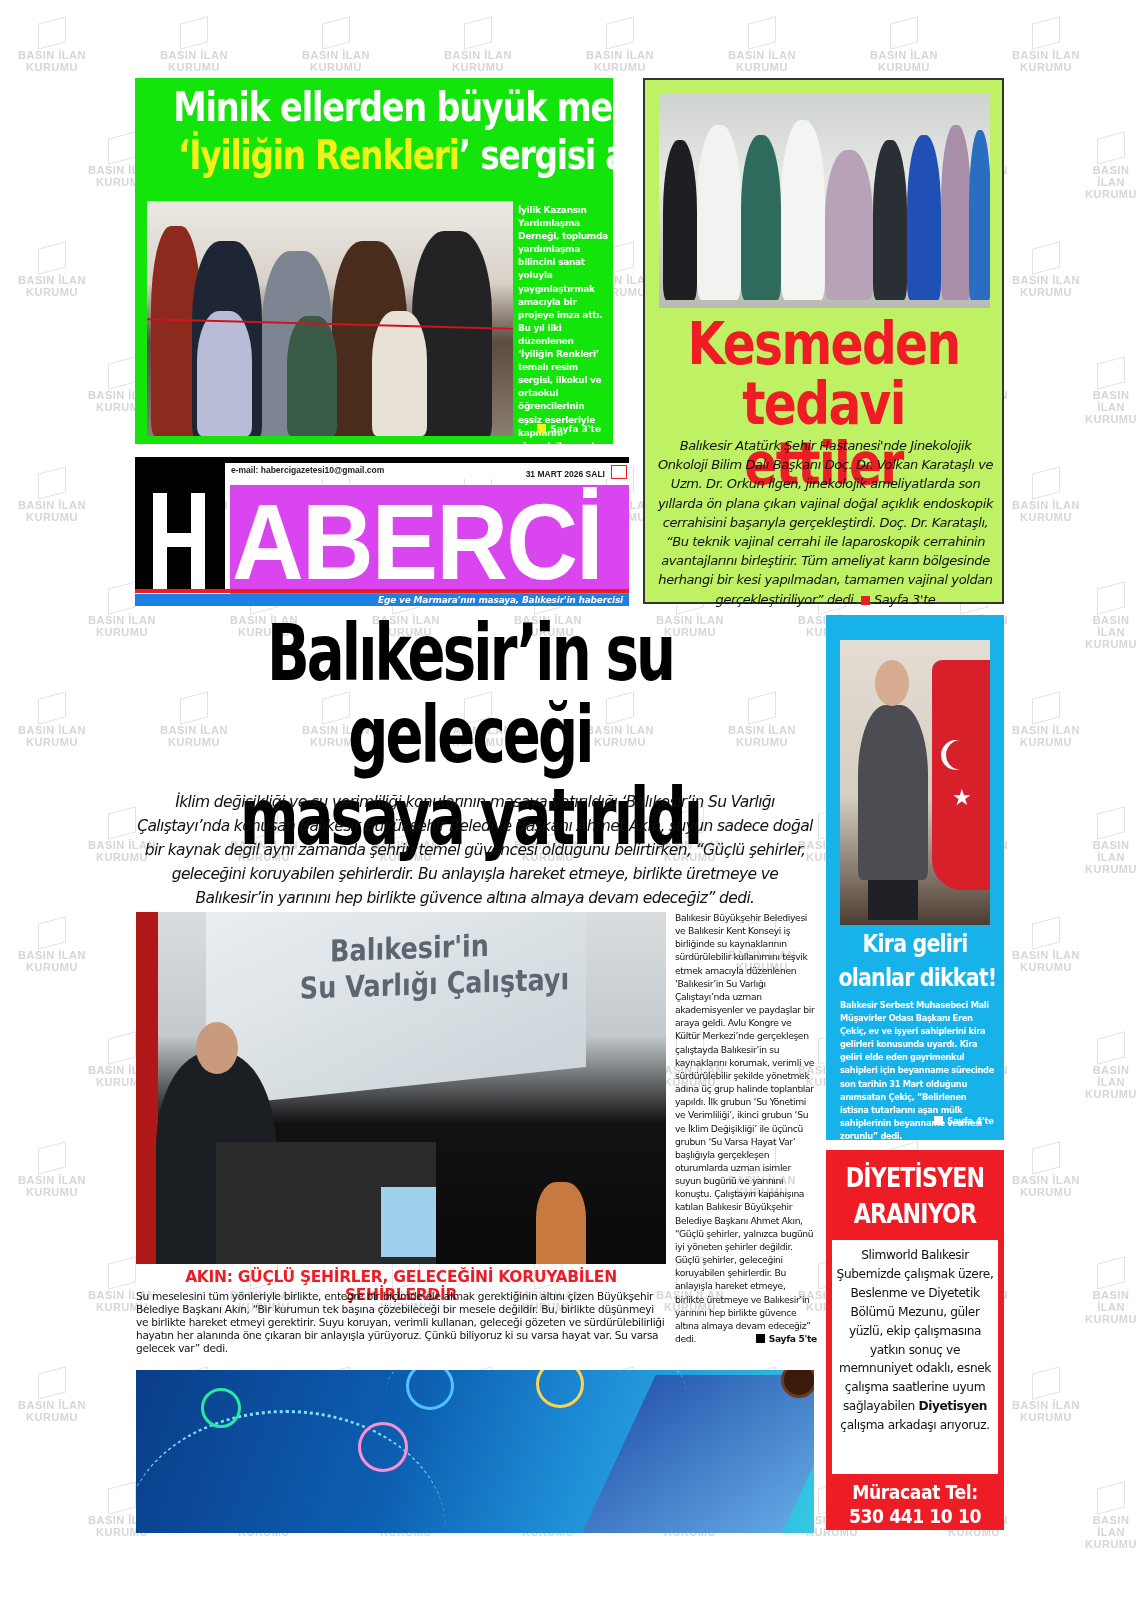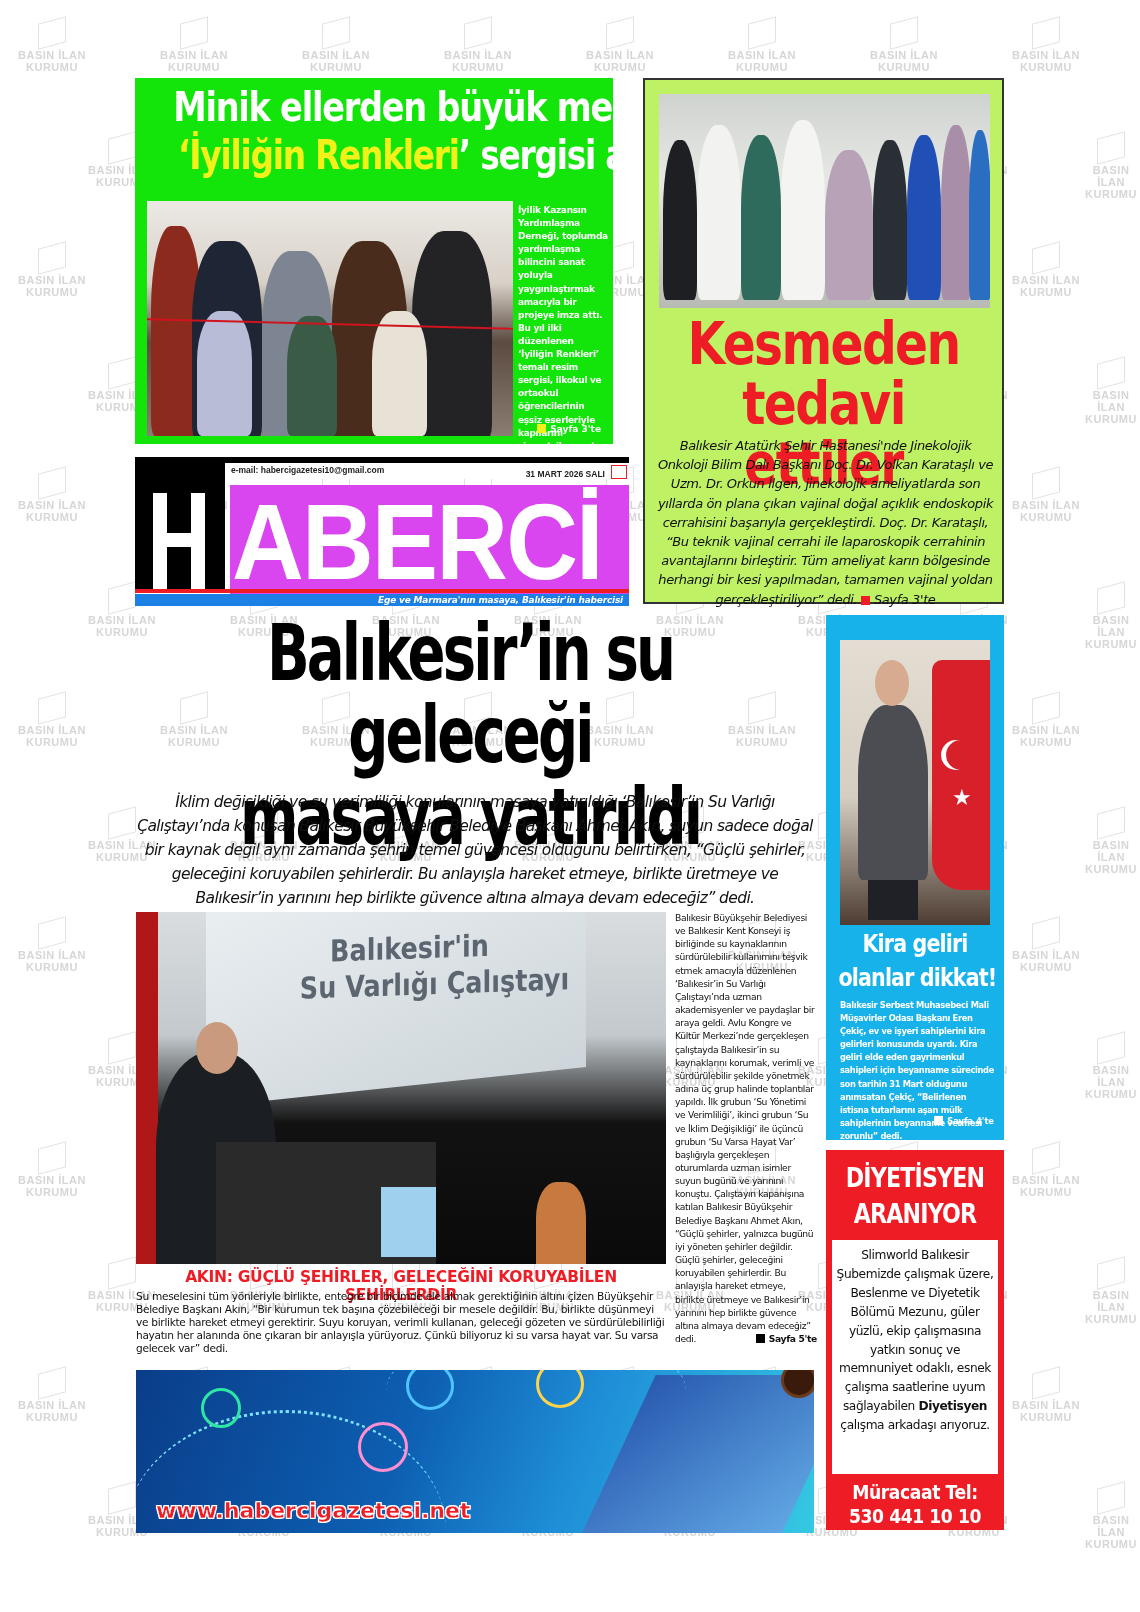--- a/index.html
+++ b/index.html
@@ -781,14 +781,13 @@
 
 <div id="banner">
   <div class="laptop"></div>
   <div class="dots" style="left:-10px;top:40px;width:320px;height:240px;"></div>
   <div class="dots" style="left:250px;top:-40px;width:300px;height:120px;"></div>
   <div class="ring" style="left:65px;top:18px;width:40px;height:40px;border-color:#2ee6a3;"></div>
   <div class="ring" style="left:270px;top:-8px;width:48px;height:48px;border-color:#4fc3ff;"></div>
   <div class="ring" style="left:222px;top:52px;width:50px;height:50px;border-color:#ff8fd0;"></div>
   <div class="ring" style="left:400px;top:-10px;width:48px;height:48px;border-color:#ffd34a;"></div>
   <div class="ring" style="left:645px;top:-8px;width:36px;height:36px;border-color:#6b3a1a;background:#3a1a0a;"></div>
-  <div class="url">www.habercigazetesi.net</div>
 </div>
 
 </body></html>

